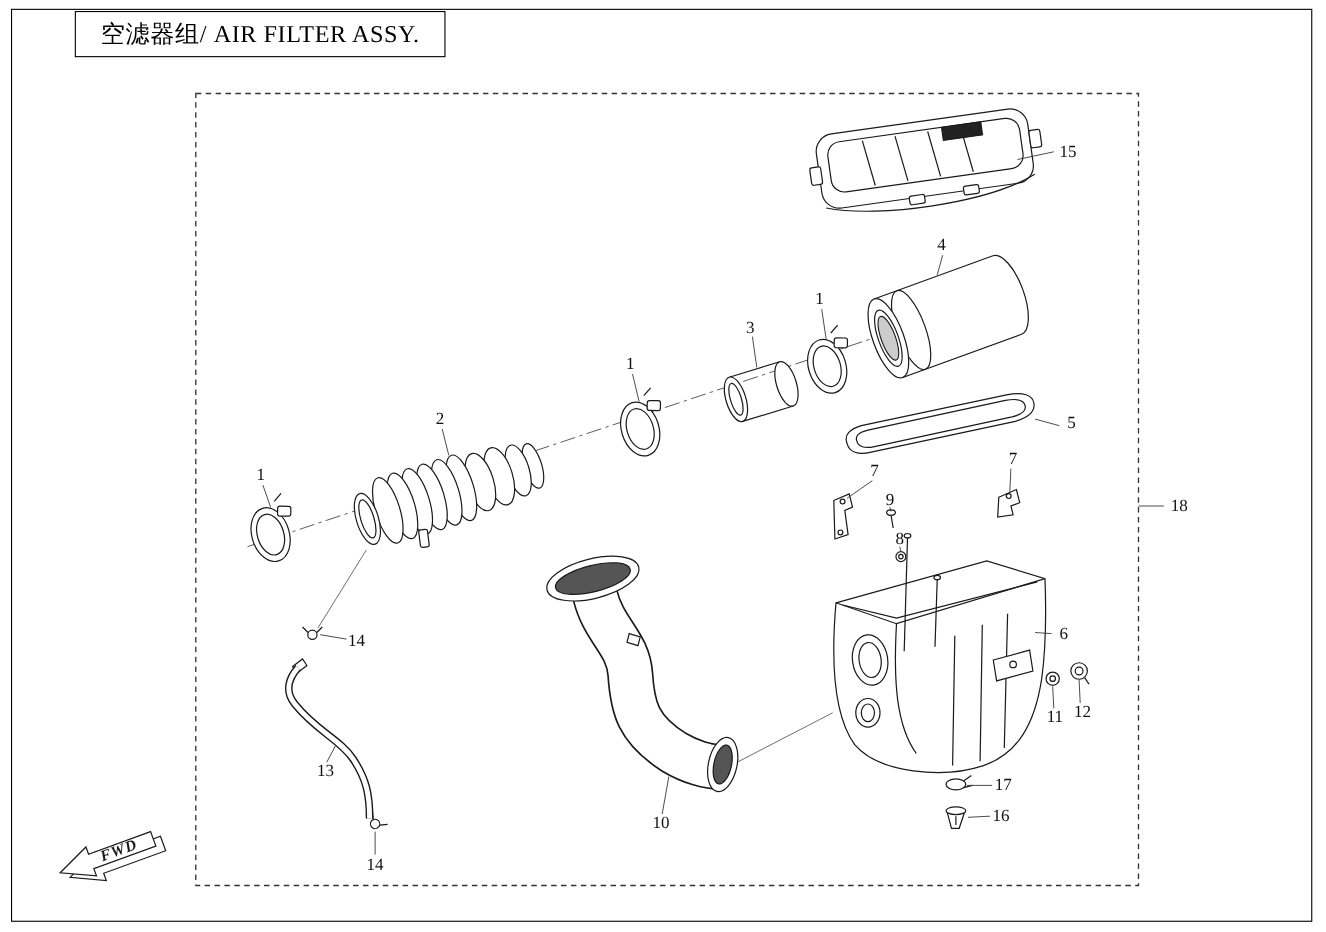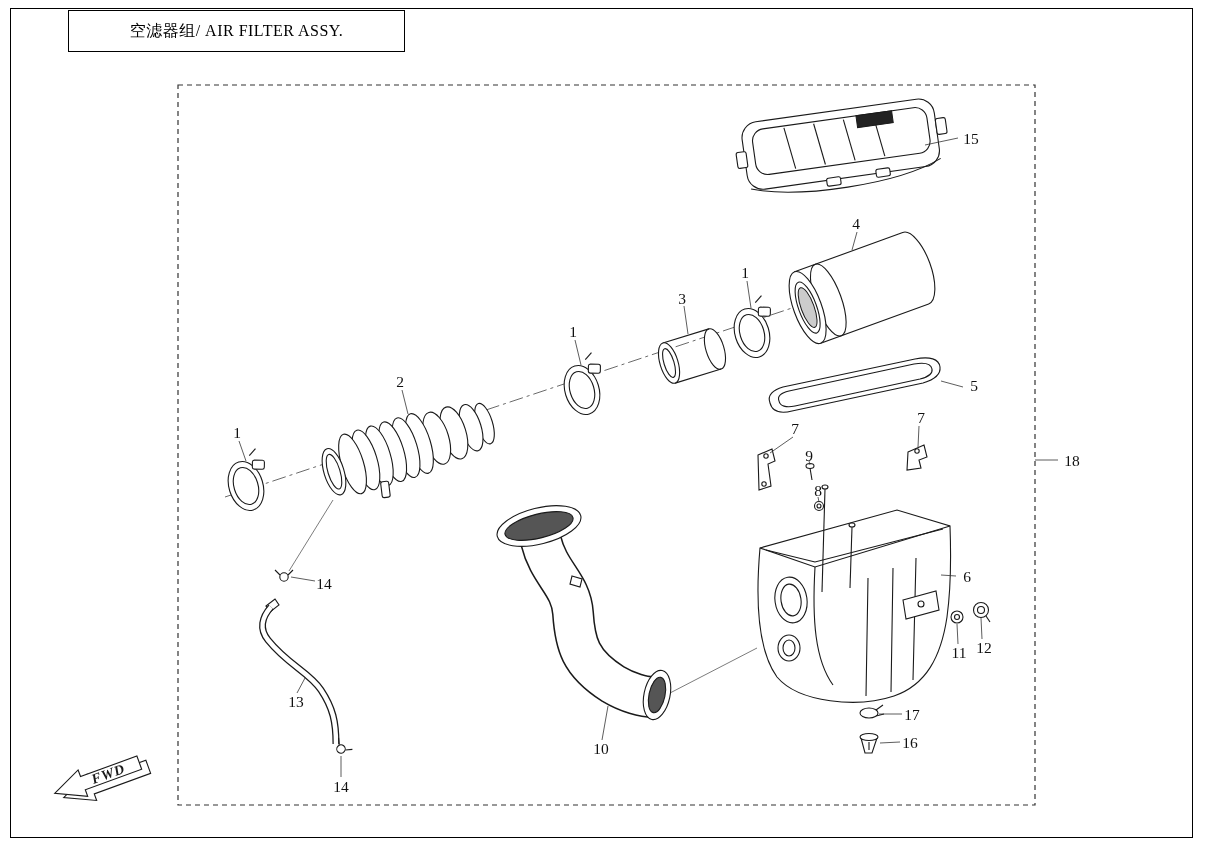--- a/index.html
+++ b/index.html
@@ -3,21 +3,21 @@
 <meta charset="utf-8">
 <style>
   html,body{margin:0;padding:0;background:#fff;}
   .page{position:relative;width:1205px;height:847px;background:#fff;
         font-family:"Liberation Serif","DejaVu Serif",serif;overflow:hidden;}
   .outer-border{position:absolute;left:10px;top:8px;width:1183px;height:830px;
         border:1.5px solid #000;box-sizing:border-box;}
   .title-box{position:absolute;left:68px;top:10px;width:337px;height:42px;
         border:1.5px solid #000;background:#fff;box-sizing:border-box;
         display:flex;align-items:center;justify-content:center;
-        font-size:16px;letter-spacing:.5px;color:#000;white-space:nowrap;}
+        font-size:22px;letter-spacing:.5px;color:#000;white-space:nowrap;}
   svg.diagram{position:absolute;left:0;top:0;}
   .ln{stroke:#1a1a1a;stroke-width:1.1;fill:none;}
   .fw{stroke:#1a1a1a;stroke-width:1.1;fill:#fff;}
   .dk{stroke:#1a1a1a;stroke-width:1.1;fill:#555;}
   .leader{stroke:#333;stroke-width:.8;fill:none;}
   .thin{stroke:#444;stroke-width:.7;fill:none;}
   .axis{stroke:#444;stroke-width:.8;fill:none;stroke-dasharray:14 4 3 4;}
   .dashedbox{stroke:#333;stroke-width:1.2;fill:none;stroke-dasharray:5 4;}
   .callout{font-family:"Liberation Serif","DejaVu Serif",serif;font-size:15.5px;
         fill:#111;text-anchor:middle;dominant-baseline:central;}

